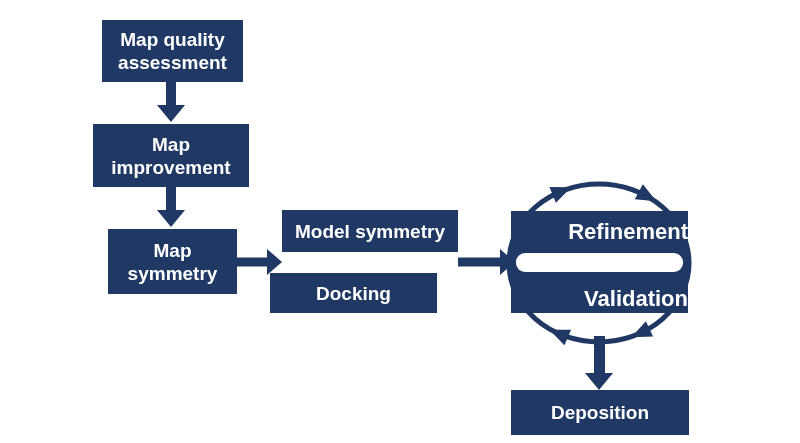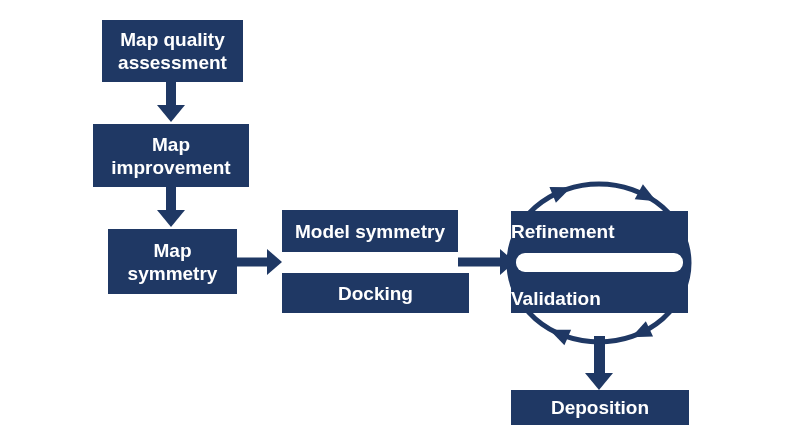--- a/index.html
+++ b/index.html
@@ -29,38 +29,38 @@
     white-space: pre-line;
   }
 
   
   #n-mqa { left: 102px; top: 20px;  width: 141px; height: 62px; }
   #n-mi  { left: 93px;  top: 124px; width: 156px; height: 63px; }
   #n-ms  { left: 108px; top: 229px; width: 129px; height: 65px; }
 
   
   #n-mb  { left: 282px; top: 210px; width: 176px; height: 42px; }
-  #n-dk  { left: 282px; top: 273px; width: 187px; height: 40px; }
+  #n-dk  { left: 270px; top: 273px; width: 167px; height: 40px; }
 
   
   #n-rv  { position: absolute; left: 511px; top: 211px; width: 177px; height: 102px;
            background: var(--navy); }
   #n-rv .row {
     position: absolute; left: 0; right: 0;
-    color: #fff; display: flex; align-items: center; justify-content: flex-start;
-    font-size: 19px; font-weight: 700;
+    color: #fff; display: flex; align-items: center; justify-content: flex-end;
+    font-size: 22px; font-weight: 700;
   }
   #n-rv .row-top    { top: 0;    height: 42px; }
   #n-rv .row-bottom { top: 61px; height: 53px; }
   #n-rv .separator {
     position: absolute; left: 5px; right: 5px; top: 42px; height: 19px;
     background: #fff; border-radius: 9px;
   }
 
-  #n-dp  { left: 511px; top: 390px; width: 178px; height: 35px; }
+  #n-dp  { left: 511px; top: 390px; width: 178px; height: 45px; }
 
   
   .varrow { position: absolute; width: 28px; }
   .varrow .stem { margin: 0 auto; width: 10px; background: var(--navy); }
   .varrow .head {
     width: 0; height: 0; margin: 0 auto;
     border-left: 14px solid transparent;
     border-right: 14px solid transparent;
     border-top: 17px solid var(--navy);
   }

